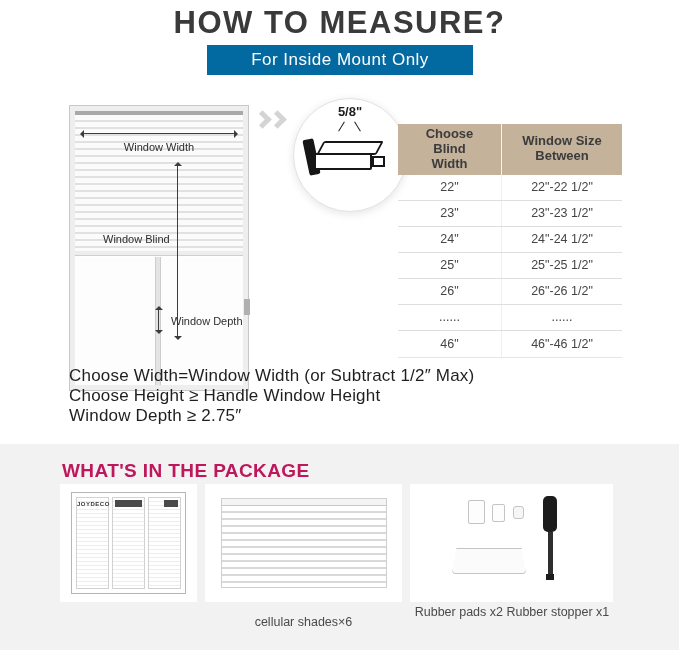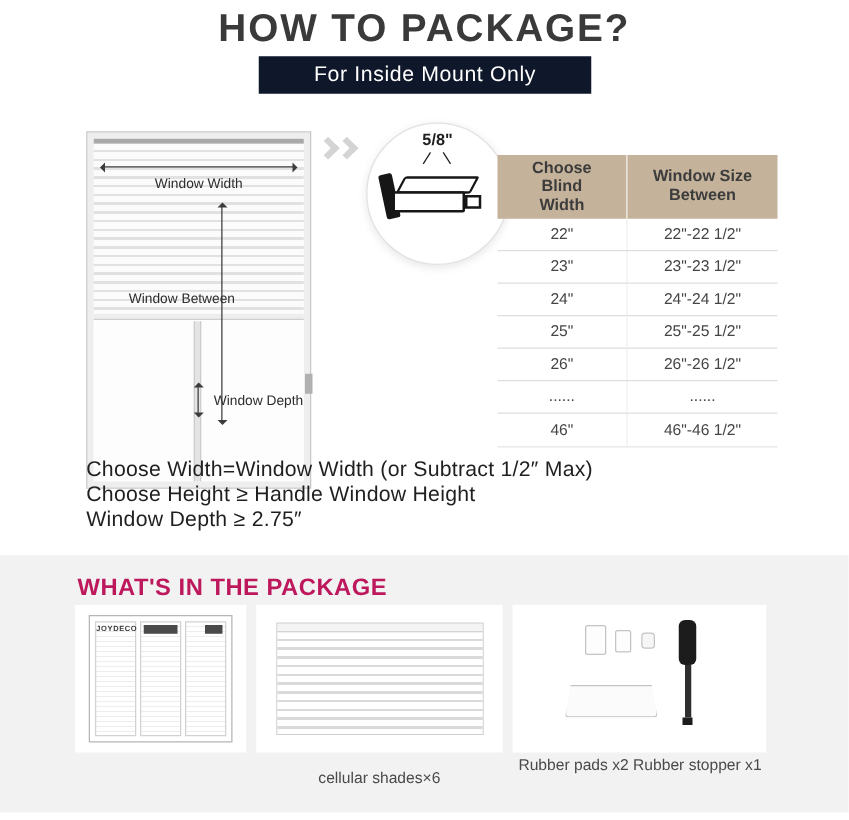--- a/index.html
+++ b/index.html
@@ -1,21 +1,21 @@
 <!DOCTYPE html>
 <html><head>
 <meta charset="utf-8">
 <style>
   *{box-sizing:border-box;margin:0;padding:0}
   html,body{background:#fff}
   body{width:679px;height:656px;position:relative;font-family:"Liberation Sans",sans-serif;color:#3b3b3b;overflow:hidden}
 
   
   .title{position:absolute;top:5px;left:0;width:100%;text-align:center;font-size:31px;font-weight:800;letter-spacing:1.5px;color:#3a3a3a}
-  .badge{position:absolute;top:45px;left:207px;width:266px;height:30px;line-height:30px;background:#0f172a;color:#fff;text-align:center;font-size:17px;letter-spacing:.5px}
+  .badge{position:absolute;top:45px;left:207px;width:266px;height:30px;line-height:30px;background:#0369a1;color:#fff;text-align:center;font-size:17px;letter-spacing:.5px}
 
   
   .window{position:absolute;left:70px;top:106px;width:178px;height:284px;background:#fff;border:5px solid #eeeeee;outline:1px solid #c8c8c8}
   .headrail{position:absolute;top:0;left:0;right:0;height:4px;background:#a9a9a9}
   .blind{position:absolute;top:4px;left:0;right:0;height:136px;background:repeating-linear-gradient(180deg,#fbfbfb 0 5px,#e1e1e1 5px 7px)}
   .bottomrail{position:absolute;top:140px;left:0;right:0;height:5px;background:#ededed;border-bottom:1px solid #cfcfcf}
   .pane{position:absolute;top:146px;left:0;right:0;bottom:0;background:#fdfdfd}
   .mullion{position:absolute;left:80px;top:0;bottom:0;width:6px;background:#e4e4e4;border-left:1px solid #cdcdcd;border-right:1px solid #cdcdcd}
   .win-handle{position:absolute;right:-7px;top:188px;width:6px;height:16px;background:#b0b0b0}
   .dlabel{position:absolute;font-size:11px;color:#2d2d2d;white-space:nowrap}
@@ -95,35 +95,35 @@
   .stopper{position:absolute;left:103px;top:22px;width:11px;height:13px;background:#f6f6f6;border:1px solid #c4c4c4;border-radius:3px}
   .handle-part{position:absolute;left:42px;top:64px;width:74px;height:26px;background:#fbfbfb;border:1px solid #c4c4c4;border-radius:3px;clip-path:polygon(6% 0,94% 0,100% 100%,0 100%)}
   .screwdriver{position:absolute;left:132px;top:12px;width:16px;height:94px}
   .sd-handle{width:14px;height:36px;background:#1c1c1c;border-radius:5px;margin:0 auto}
   .sd-shaft{width:5px;height:42px;background:#2e2e2e;margin:0 auto}
   .sd-tip{width:8px;height:6px;background:#1c1c1c;margin:0 auto}
 </style>
 </head>
 <body>
 
-<div class="title">HOW TO PACKAGE?</div>
+<div class="title">HOW TO MEASURE?</div>
 <div class="badge">For Inside Mount Only</div>
 
 <div class="window">
   <div class="headrail"></div>
   <div class="blind"></div>
   <div class="bottomrail"></div>
   <div class="pane">
     <div class="mullion"></div>
   </div>
   <div class="win-handle"></div>
   <div class="arrow-h width-arrow"></div>
   <div class="dlabel width-label">Window Width</div>
   <div class="arrow-v height-arrow"></div>
-  <div class="dlabel height-label">Window Between</div>
+  <div class="dlabel height-label">Window Blind</div>
   <div class="arrow-v depth-arrow"></div>
   <div class="dlabel depth-label">Window Depth</div>
 </div>
 
 <div class="chevrons">
   <span class="chev"></span>
   <span class="chev"></span>
 </div>
 
 <div class="closeup">

